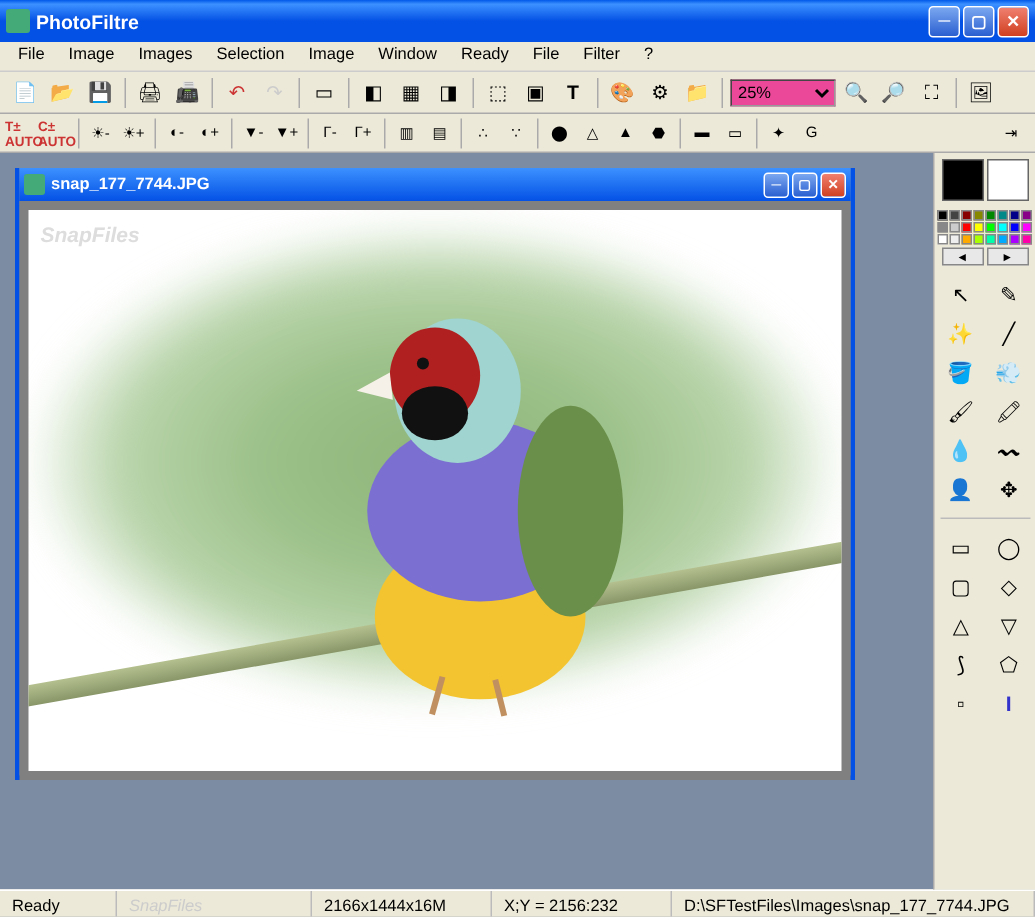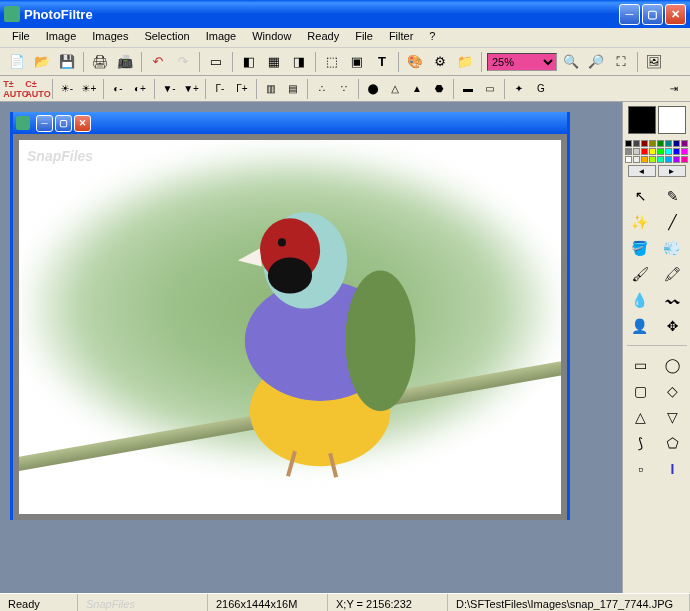--- a/index.html
+++ b/index.html
@@ -153,20 +153,21 @@
   <div class="tbtn2">G</div>
   <div style="flex:1"></div>
   <div class="tbtn2">⇥</div>
 </div>
 
 <div class="main-area">
   <div class="mdi">
     <div class="child-window">
       <div class="child-titlebar">
         <div class="titlebar-icon"></div>
+        <div style="flex:1">snap_177_7744.JPG</div>
         <div class="winbtn min">─</div>
         <div class="winbtn max">▢</div>
         <div class="winbtn close">✕</div>
       </div>
       <div class="child-content">
         <div class="canvas">
           <div class="watermark">SnapFiles</div>
           <div class="bird-blur"></div>
           <div class="branch"></div>
           <svg viewBox="0 0 540 360" style="position:absolute;inset:0">

